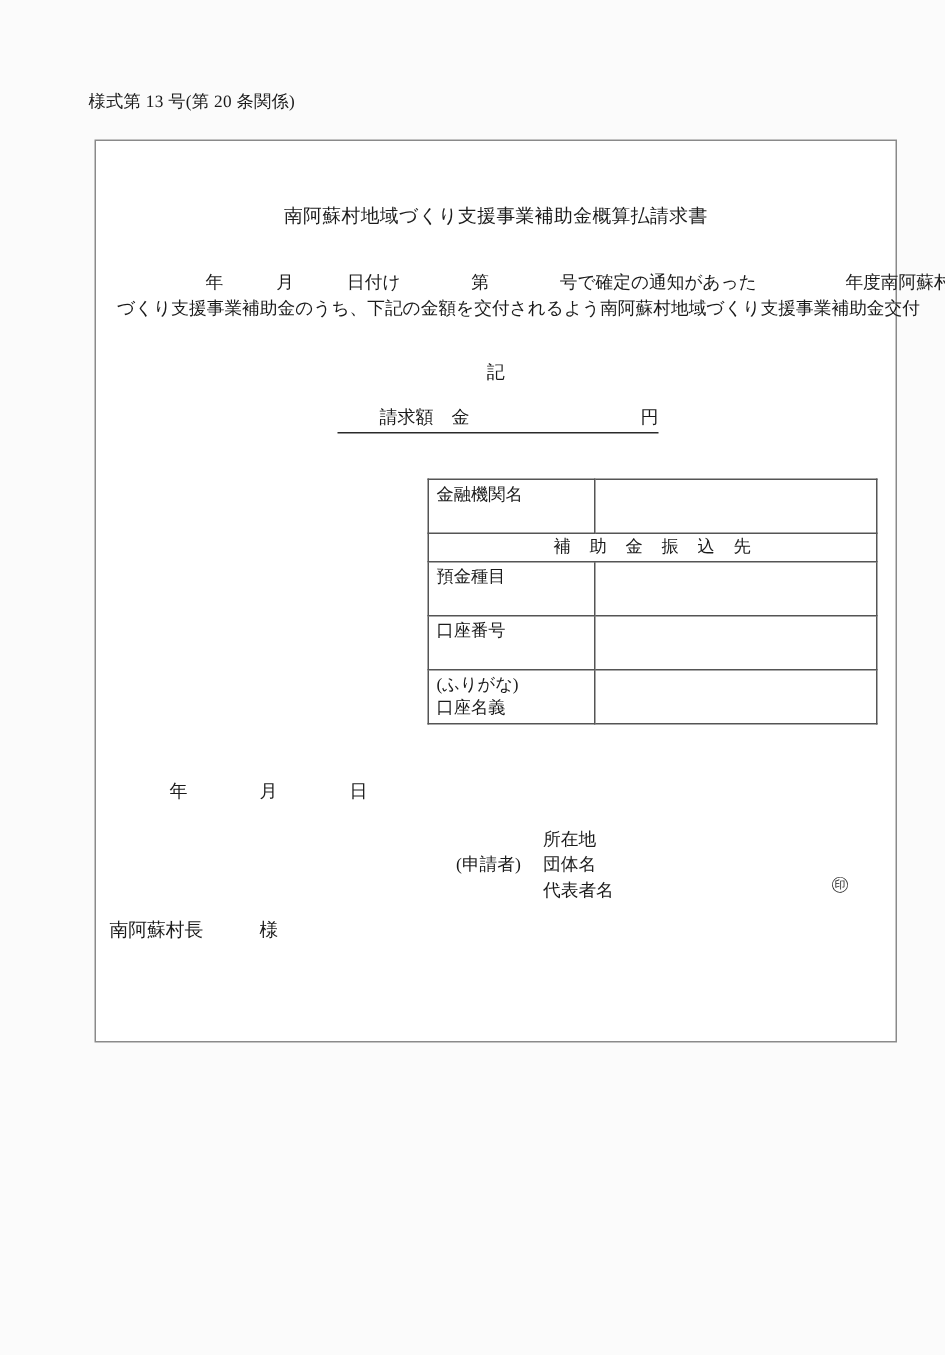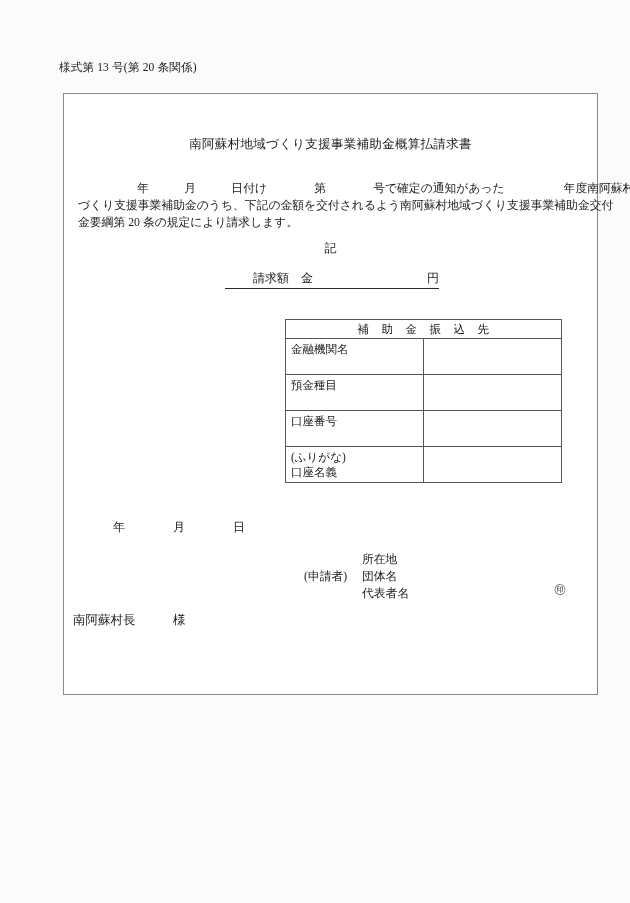--- a/index.html
+++ b/index.html
@@ -187,39 +187,38 @@
 
   <div class="form-number">様式第 13 号(第 20 条関係)</div>
 
   <div class="frame">
 
     <div class="doc-title">南阿蘇村地域づくり支援事業補助金概算払請求書</div>
 
     <div class="body-text">
       <span class="ln">　　　　　年　　　月　　　日付け　　　　第　　　　号で確定の通知があった　　　　　年度南阿蘇村地域</span>
       <span class="ln">づくり支援事業補助金のうち、下記の金額を交付されるよう南阿蘇村地域づくり支援事業補助金交付</span>
-      <span class="ln">金要綱第 20 条の規定により請求します。</span>
     </div>
 
     <div class="ki-mark">記</div>
 
     <div class="amount-row">
       <span class="amt-label">請求額　金</span>
       <span class="amt-blank"></span>
       <span class="amt-unit">円</span>
     </div>
 
     <table class="bank-table">
       <tbody>
         <tr>
+          <td class="label-cell">金融機関名</td>
+          <td class="value-cell"></td>
+        </tr>
+        <tr>
           <td class="thead-cell" colspan="2">補　助　金　振　込　先</td>
-        </tr>
-        <tr>
-          <td class="label-cell">金融機関名</td>
-          <td class="value-cell"></td>
         </tr>
         <tr>
           <td class="label-cell">預金種目</td>
           <td class="value-cell"></td>
         </tr>
         <tr>
           <td class="label-cell">口座番号</td>
           <td class="value-cell"></td>
         </tr>
         <tr>

